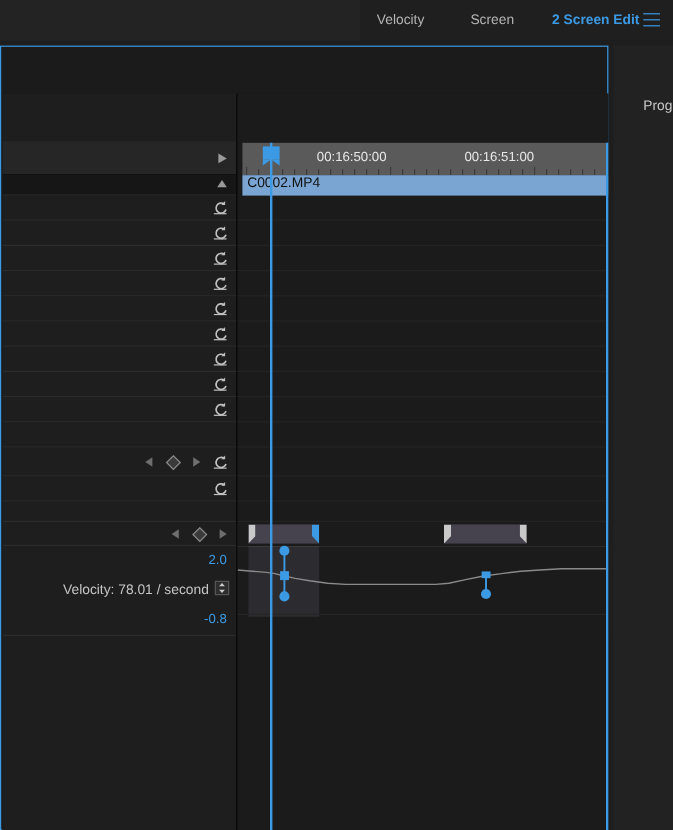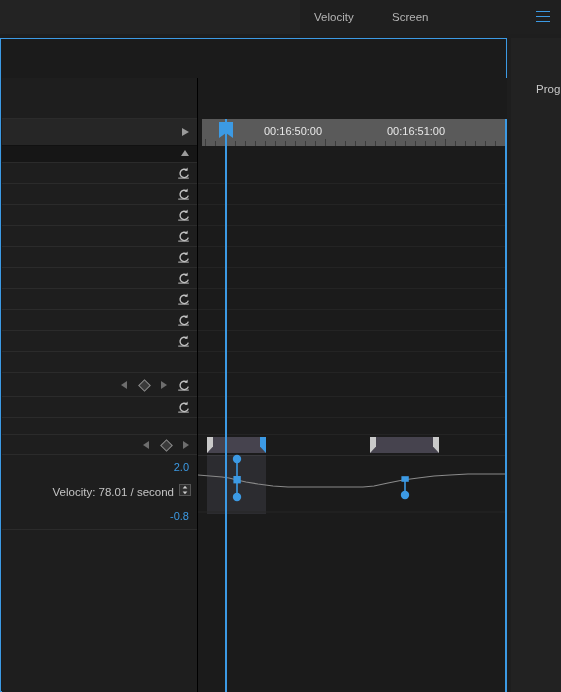--- a/index.html
+++ b/index.html
@@ -328,20 +328,21 @@
     width: 309px; height: 95px;
   }
 </style>
 </head>
 <body>
 
 <div id="workspace-bar">
   <div class="left-fill"></div>
   <div class="ws-item" id="ws-editing">Velocity</div>
   <div class="ws-item" id="ws-color">Screen</div>
+  <div class="ws-item active" id="ws-2screen">2 Screen Edit</div>
   <div id="ws-menu">
     <span></span>
       <span></span>
       <span></span>
   </div>
 </div>
 
 <div id="panel-right">
   <div id="panel-right-title">Prog</div>
 
@@ -541,20 +542,23 @@
             <i style="left: 243px; height: 7px;"></i>
             <i style="left: 253px; height: 5px;"></i>
             <i style="left: 263px; height: 5px;"></i>
             <i style="left: 273px; height: 5px;"></i>
             <i style="left: 283px; height: 5px;"></i>
             <i style="left: 293px; height: 5px;"></i>
             <i style="left: 303px; height: 5px;"></i>
           </div>
       </div>
 
+      <div id="clip-bar">
+        <div id="clip-bar-label">C0002.MP4</div>
+      </div>
 
       <div class="trow" style="top:85px;height:21px;"></div>
       <div class="trow" style="top:106px;height:21px;"></div>
       <div class="trow" style="top:127px;height:21px;"></div>
       <div class="trow" style="top:148px;height:21px;"></div>
       <div class="trow" style="top:169px;height:21px;"></div>
       <div class="trow" style="top:190px;height:21px;"></div>
       <div class="trow" style="top:211px;height:21px;"></div>
       <div class="trow" style="top:232px;height:21px;"></div>
       <div class="trow" style="top:253px;height:21px;"></div>

